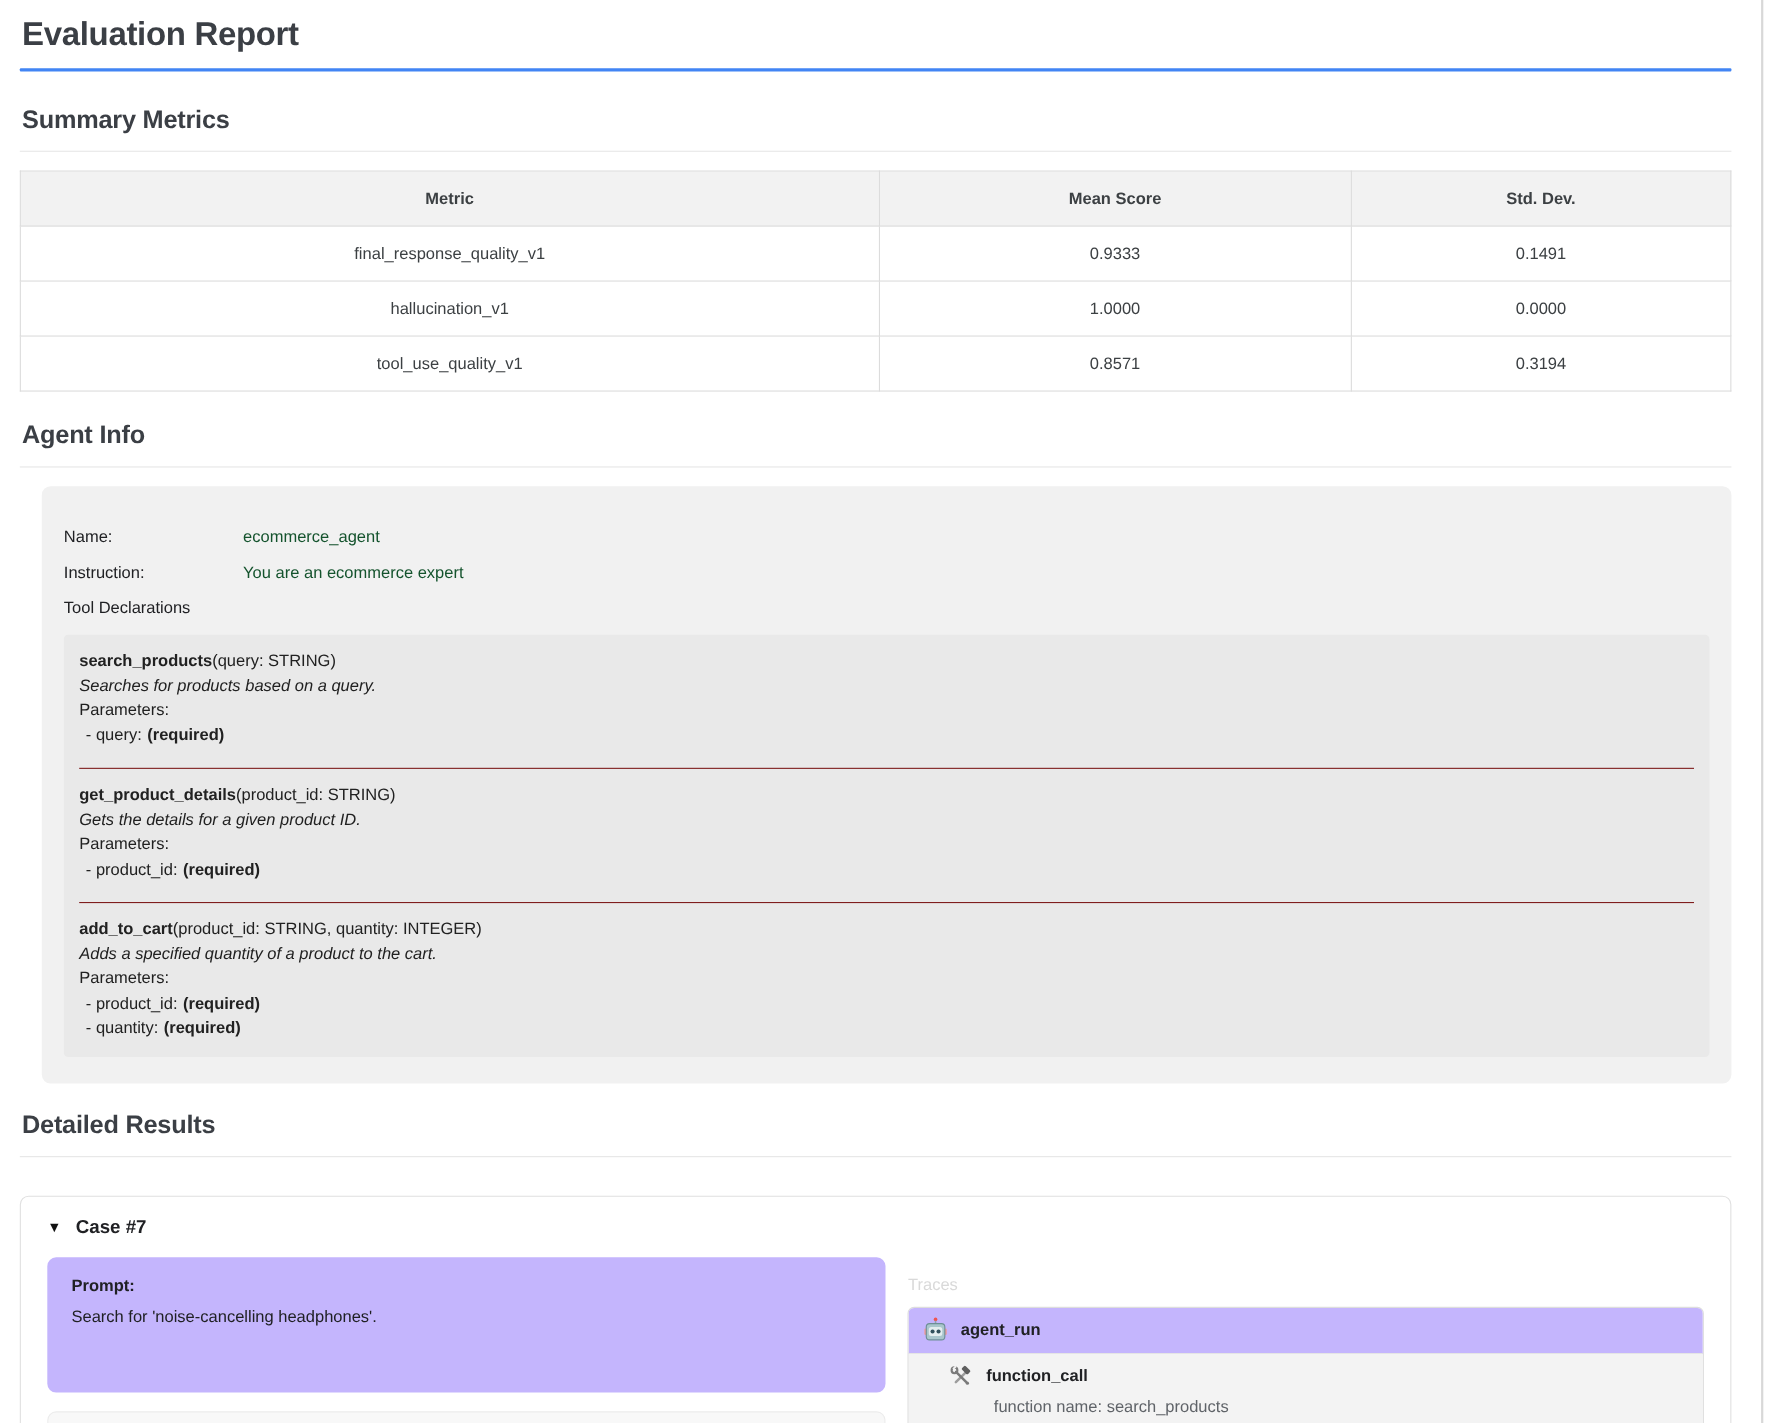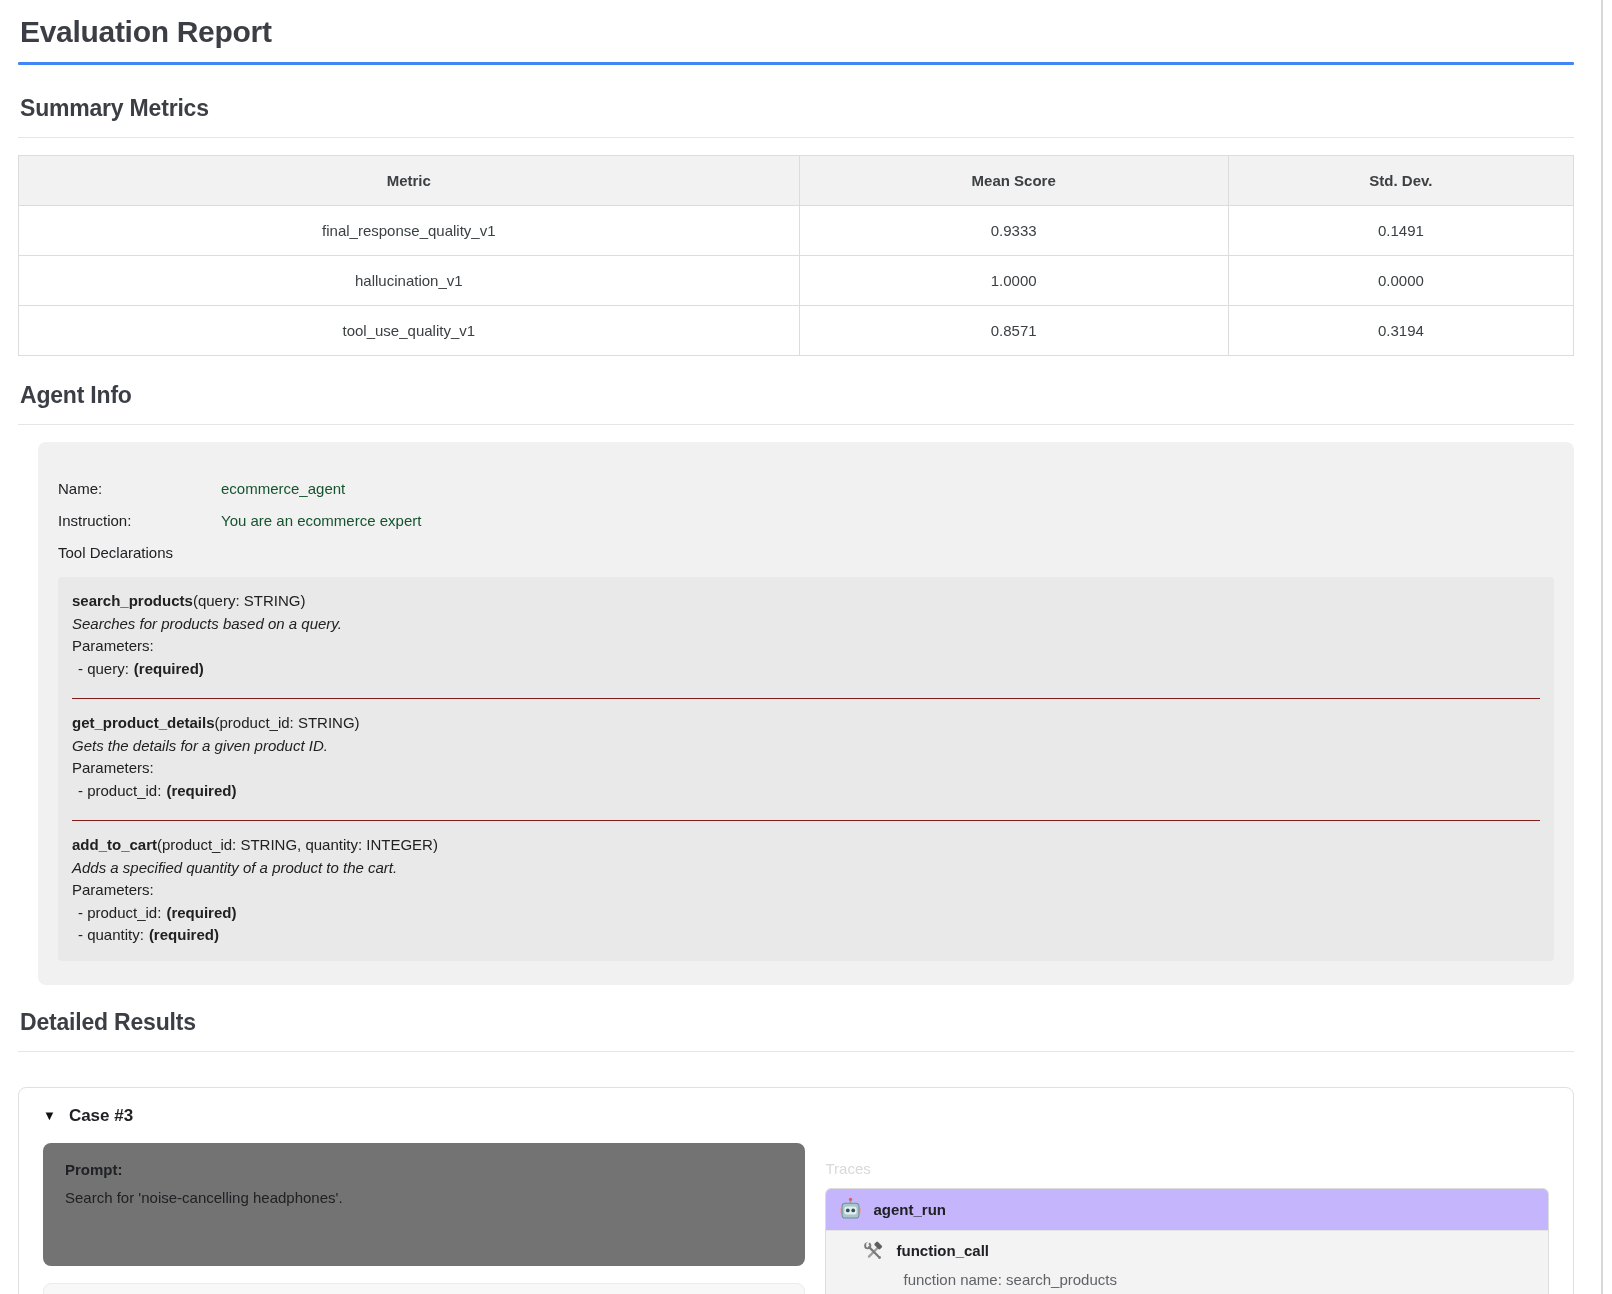--- a/index.html
+++ b/index.html
@@ -41,21 +41,21 @@
   .param-line b{margin-left:5px;font-weight:700;}
 
   
   .case-card{border:1px solid #e0e0e0;border-radius:8px;padding:18px 24px;min-height:420px;box-sizing:border-box;}
   details>summary{list-style:none;cursor:pointer;display:flex;align-items:center;gap:13px;
     font-size:17px;font-weight:700;color:#202124;outline:none;}
   details>summary::-webkit-details-marker{display:none;}
   .tri{font-size:13px;color:#111;line-height:1;}
   .case-grid{display:grid;grid-template-columns:743fr 705fr;gap:20px;margin-top:17px;}
 
-  .prompt-box{background:#737373;border-radius:8px;padding:18px 22px;height:123px;box-sizing:border-box;}
+  .prompt-box{background:#c4b5fd;border-radius:8px;padding:18px 22px;height:123px;box-sizing:border-box;}
   .prompt-label{font-weight:700;color:#202124;margin-bottom:11px;}
   .prompt-text{color:#202124;}
   .stub-box{margin-top:17px;background:#f8f8f8;border:1px solid #ececec;border-radius:8px;height:110px;}
 
   .traces-label{color:#d9d9d9;font-weight:400;margin:17px 0 10px;line-height:18px;}
   .trace-box{border:1px solid #dddddd;border-radius:6px;overflow:hidden;background:#fafafa;}
   .trace-root-row{display:flex;align-items:center;gap:10px;padding:8px 12px;
     background:#c4b5fd;border-bottom:1px solid #e5e5e5;font-weight:700;color:#202124;}
   .trace-children{padding:10px 16px 11px 37px;background:#f3f3f3;border-bottom:1px solid #e2e2e2;}
   .trace-child-row{display:flex;align-items:center;gap:12px;font-weight:700;color:#202124;line-height:20px;}
@@ -164,21 +164,21 @@
   </section>
 
   <section>
     <h2 class="section-heading">Detailed Results</h2>
     <div class="rule" style="margin-bottom:35px;"></div>
 
     <div class="case-card">
       <details open="">
         <summary>
           <span class="tri">▼</span>
-          <span>Case #3</span>
+          <span>Case #7</span>
         </summary>
 
         <div class="case-grid">
 
           <div class="left-col">
             <div class="prompt-box">
               <div class="prompt-label">Prompt:</div>
               <div class="prompt-text">Search for 'noise-cancelling headphones'.</div>
             </div>
             <div class="stub-box"></div>

